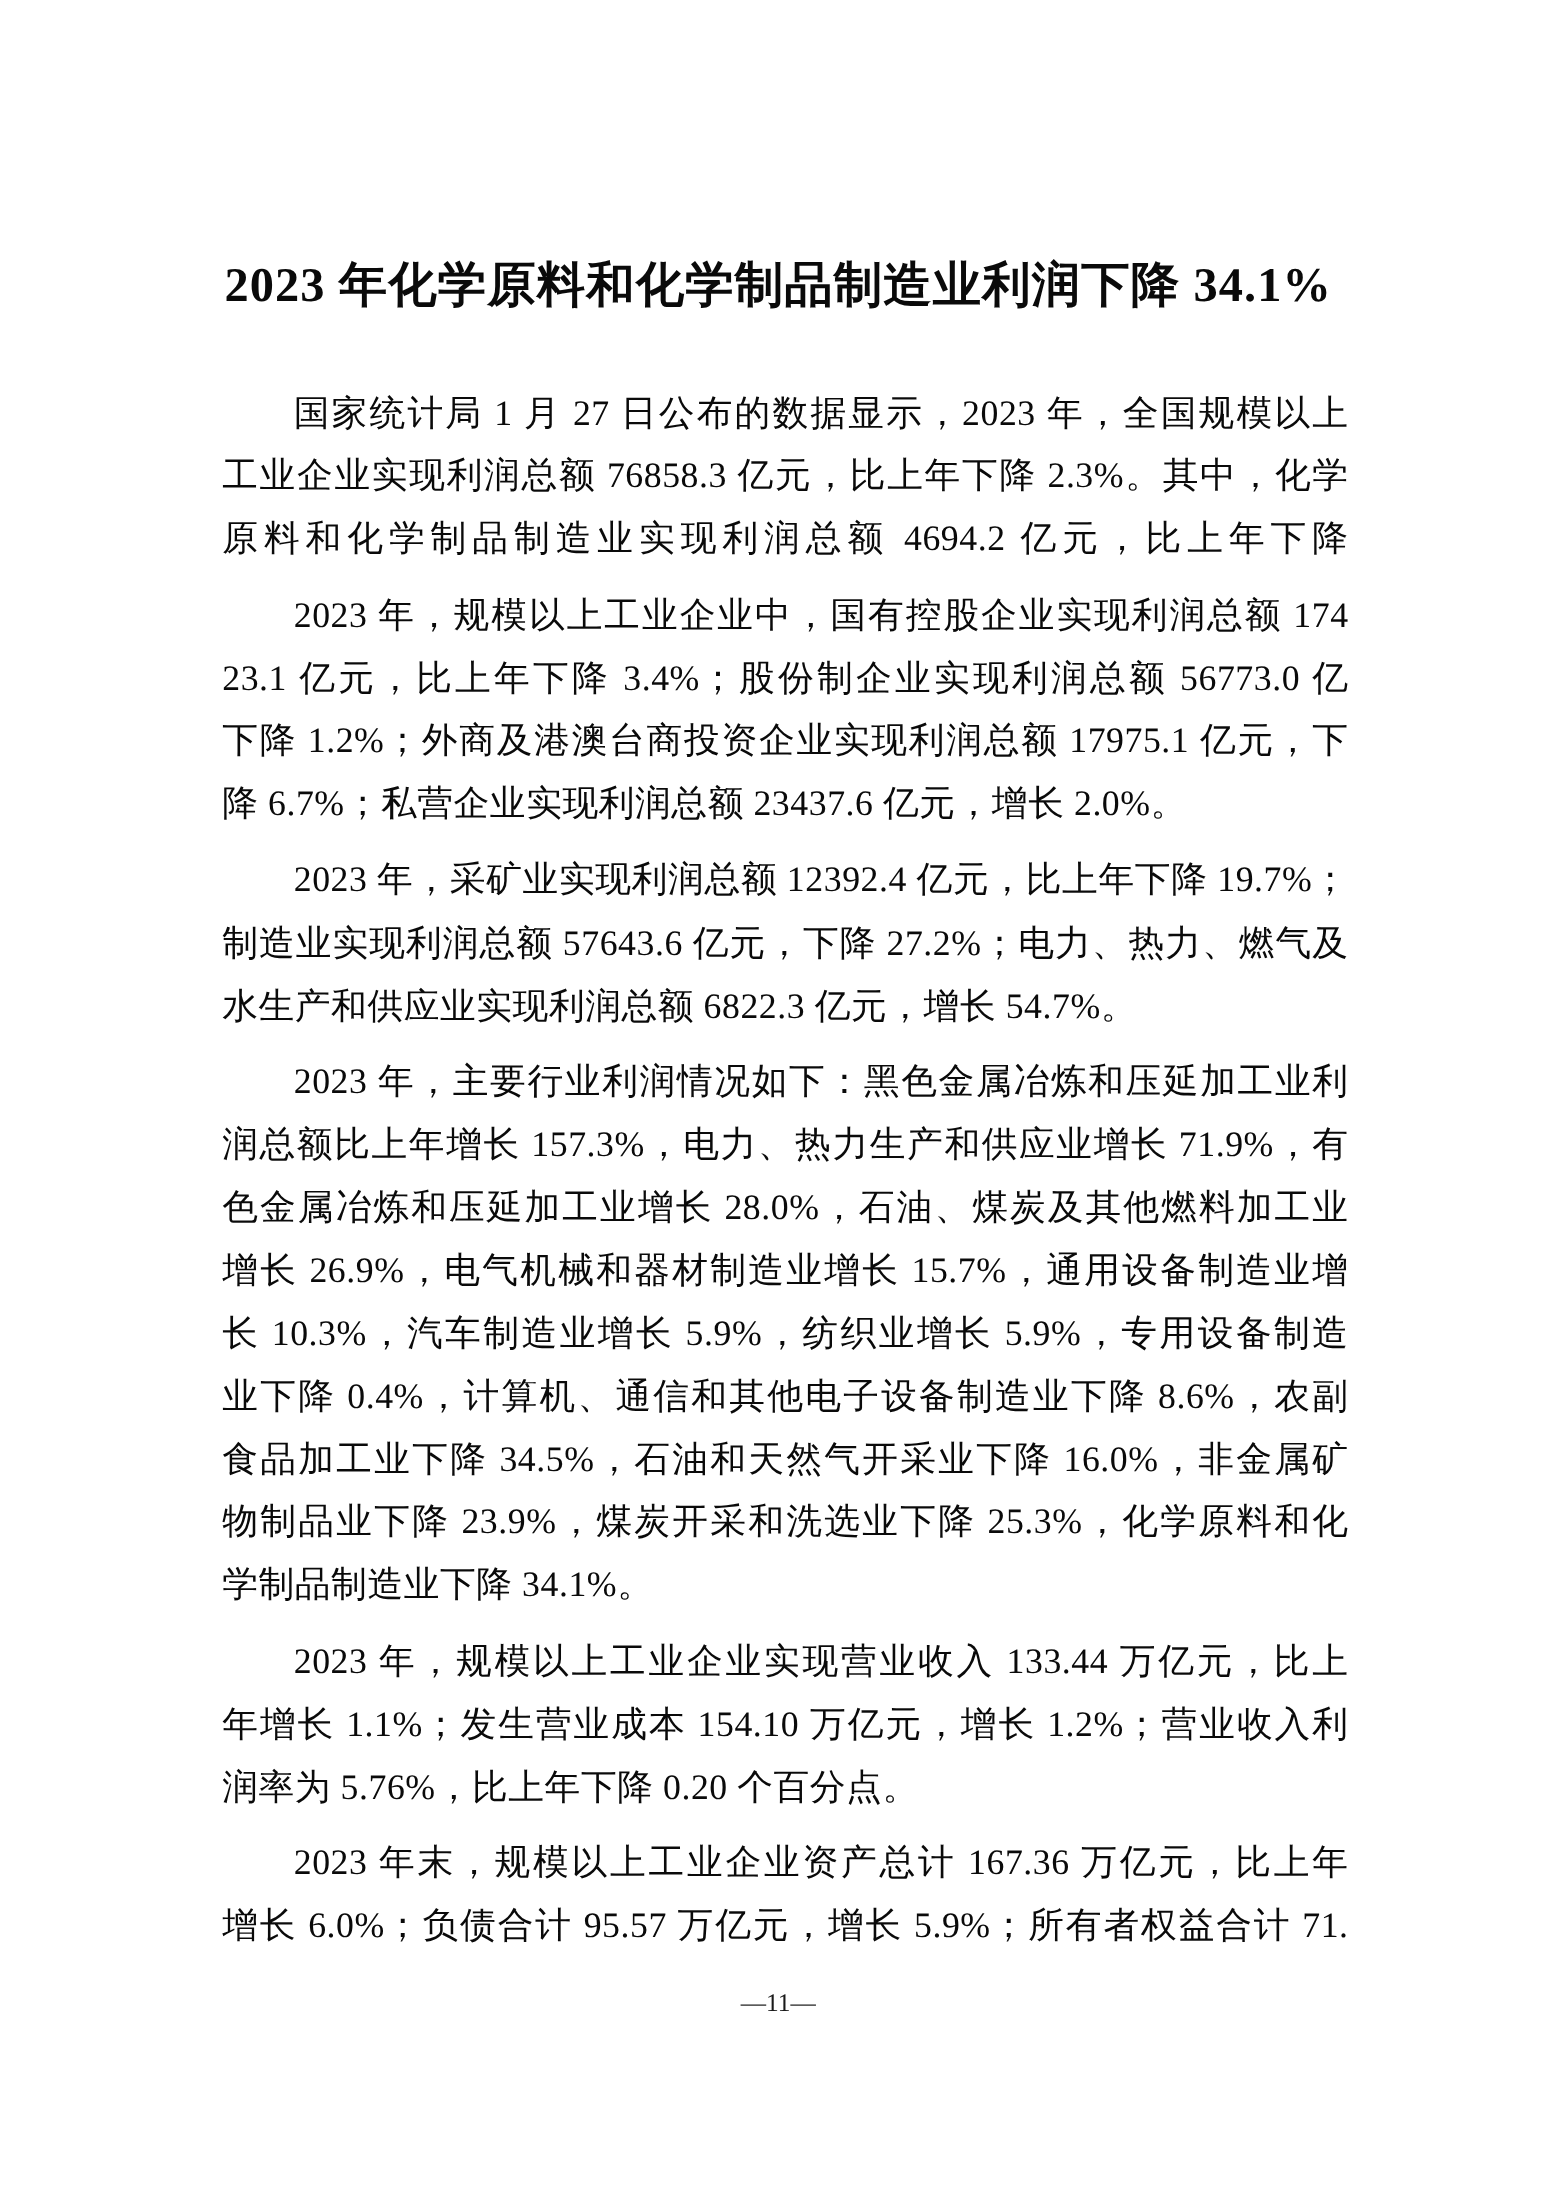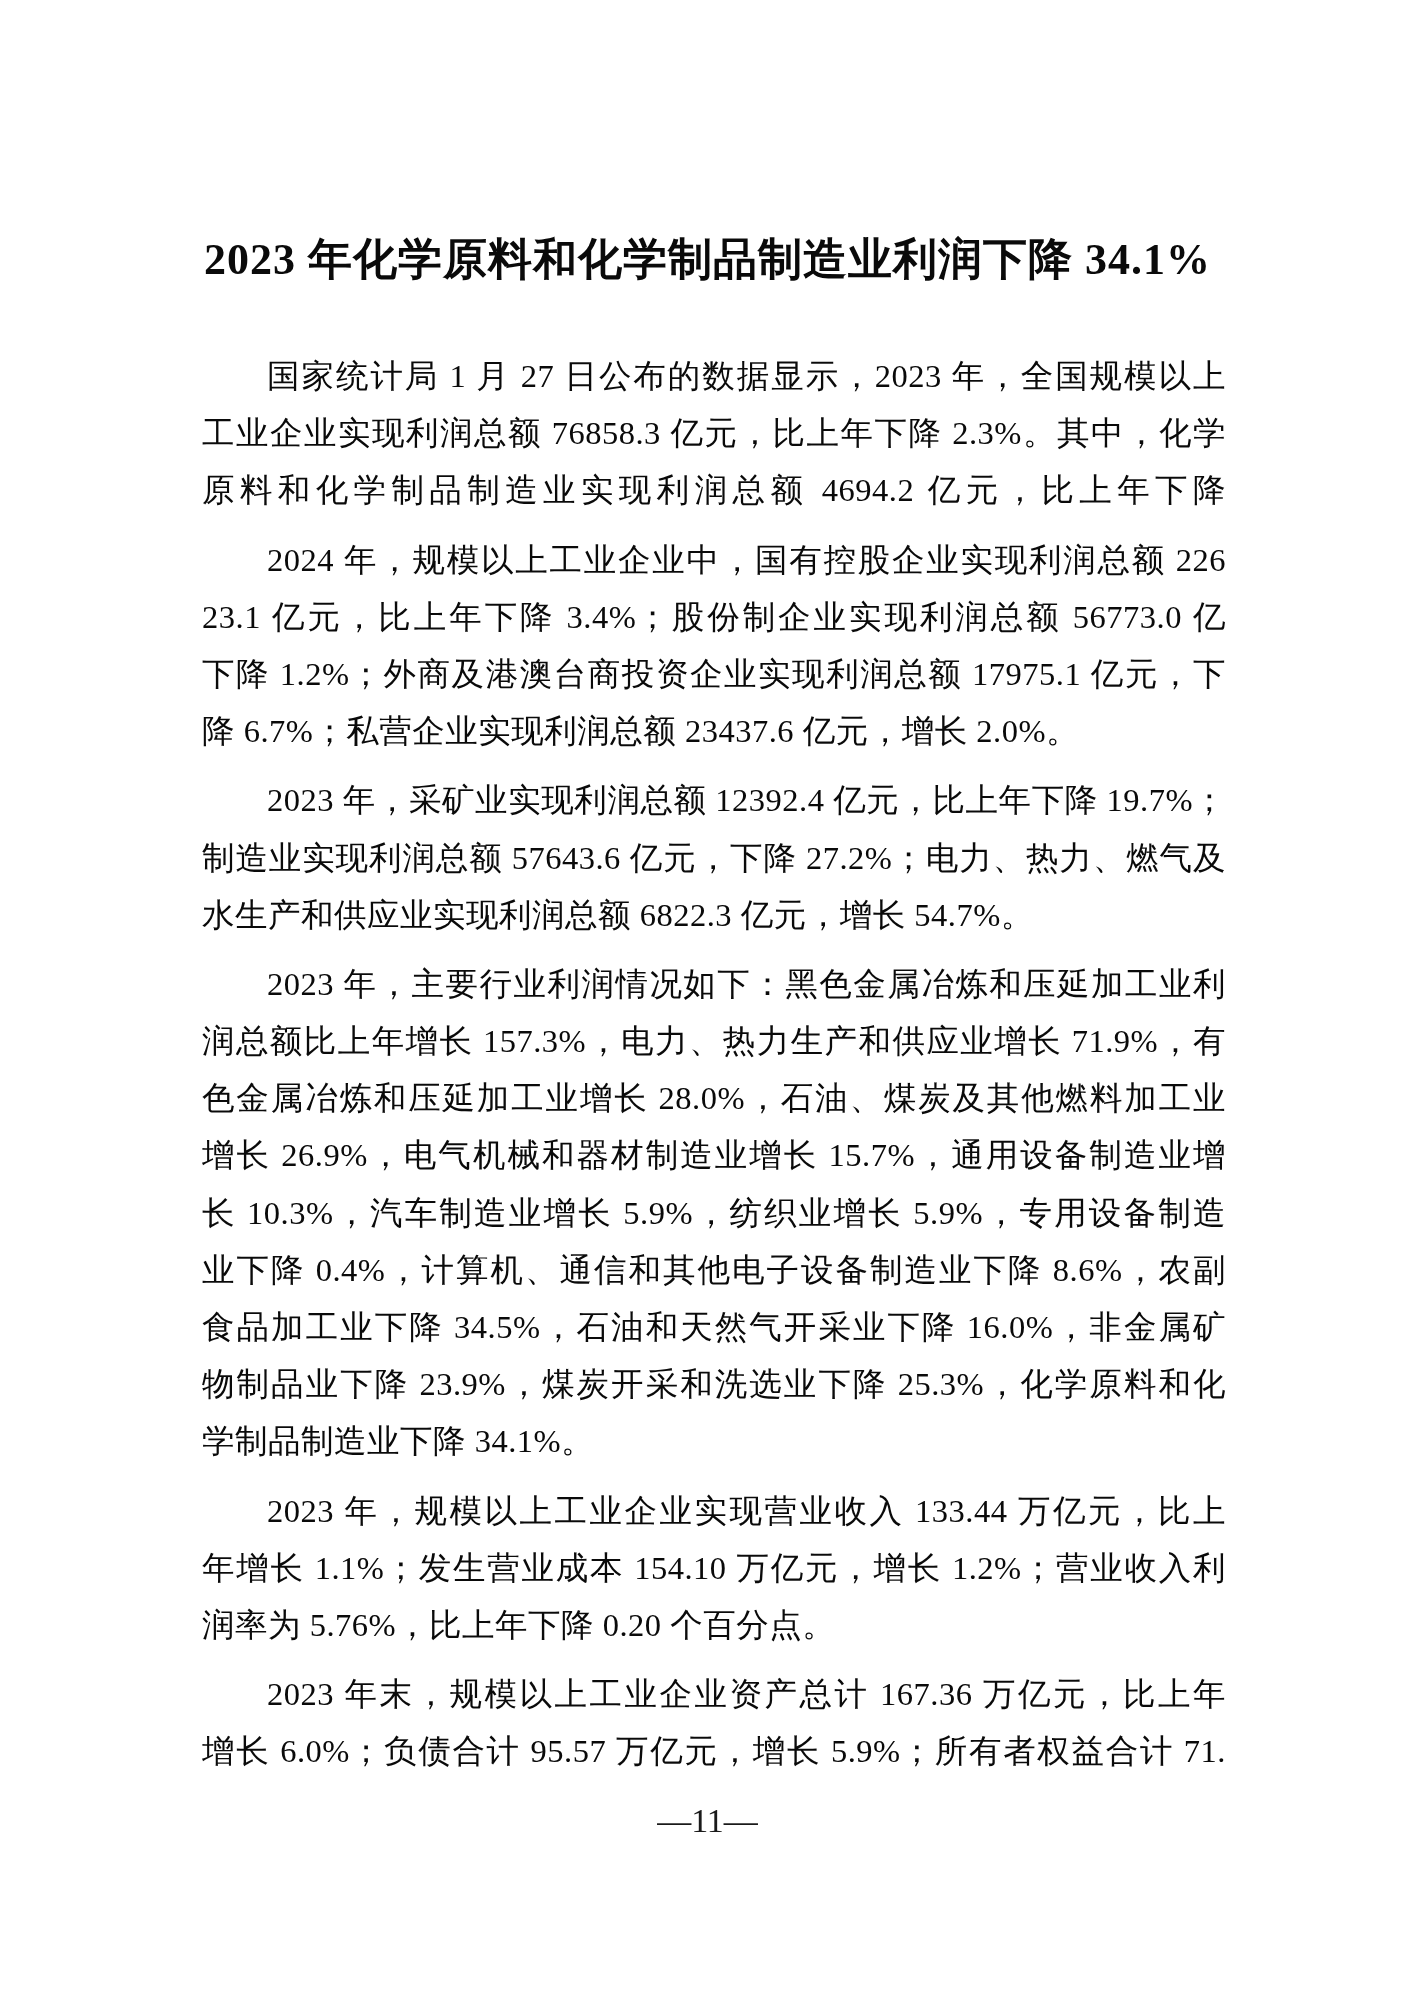--- a/index.html
+++ b/index.html
@@ -53,42 +53,42 @@
   }
   .ln.ind {
     text-indent: 65px;
   }
   .page-footer {
     position: absolute;
     left: 0;
     top: 1799px;
     width: 100%;
     text-align: center;
-    font-size: 34px;
+    font-size: 23px;
     line-height: 44px;
     color: #1a1a1a;
   }
 </style>
 </head>
 <body>
 
 <div class="page">
 
   <h1 class="doc-title">2023 年化学原料和化学制品制造业利润下降 34.1%</h1>
 
   <div class="doc-body">
 
     <div class="para">
       <div class="ln ind">国家统计局 1 月 27 日公布的数据显示，2023 年，全国规模以上</div>
       <div class="ln">工业企业实现利润总额 76858.3 亿元，比上年下降 2.3%。其中，化学</div>
       <div class="ln">原料和化学制品制造业实现利润总额 4694.2 亿元，比上年下降 34.1%。</div>
     </div>
 
     <div class="para">
-      <div class="ln ind">2024 年，规模以上工业企业中，国有控股企业实现利润总额 226</div>
+      <div class="ln ind">2023 年，规模以上工业企业中，国有控股企业实现利润总额 174</div>
       <div class="ln">23.1 亿元，比上年下降 3.4%；股份制企业实现利润总额 56773.0 亿元，</div>
       <div class="ln">下降 1.2%；外商及港澳台商投资企业实现利润总额 17975.1 亿元，下</div>
       <div class="ln end">降 6.7%；私营企业实现利润总额 23437.6 亿元，增长 2.0%。</div>
     </div>
 
     <div class="para">
       <div class="ln ind">2023 年，采矿业实现利润总额 12392.4 亿元，比上年下降 19.7%；</div>
       <div class="ln">制造业实现利润总额 57643.6 亿元，下降 27.2%；电力、热力、燃气及</div>
       <div class="ln end">水生产和供应业实现利润总额 6822.3 亿元，增长 54.7%。</div>
     </div>

